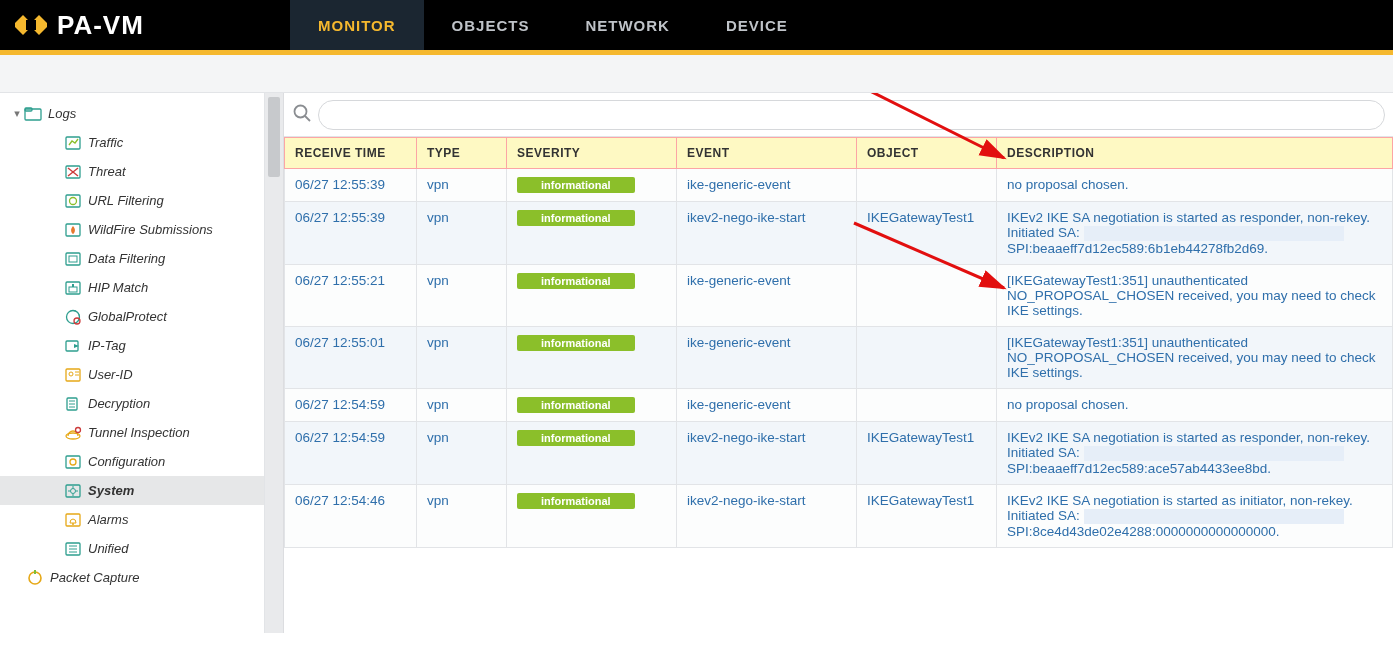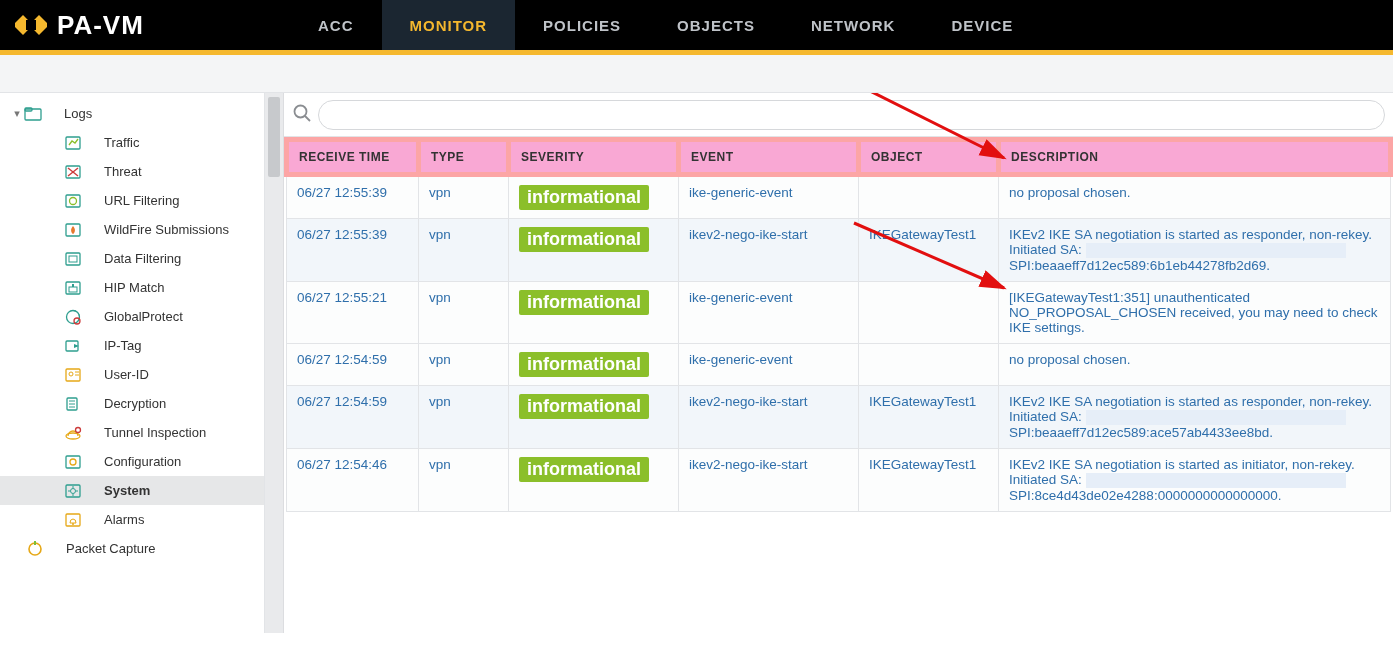--- a/index.html
+++ b/index.html
@@ -65,21 +65,21 @@
     overflow-y: auto;
     padding-top: 6px;
   }
   .tree-row {
     display: flex; align-items: center;
     height: 29px;
     padding-left: 10px;
     color: #333;
     cursor: pointer;
   }
-  .tree-row .label { margin-left: 22px; }
+  .tree-row .label { margin-left: 6px; font-style: italic; }
   .tree-row.level-0 { padding-left: 10px; }
   .tree-row.level-1 { padding-left: 64px; }
   .tree-row.active {
     background: #e6e7e8;
     font-weight: 700;
   }
   .caret {
     width: 14px; display:inline-flex; justify-content:center;
     color:#777; font-size:11px;
   }
@@ -123,41 +123,41 @@
     width: 100%;
     border-collapse: collapse;
     table-layout: fixed;
   }
   .log-table th {
     text-align:left;
     font-size:12px;
     font-weight:700;
     letter-spacing:0.5px;
     color:#333;
-    background:#f9a8d4;
-    border:5px solid #fca5a5;
+    background:#fef9c3;
+    border:1px solid #fca5a5;
     padding: 8px 10px;
     margin-top: 36px;
   }
   .log-table td {
     border:1px solid #e2e4e7;
     padding: 8px 10px;
     vertical-align: top;
     color:#2f6fab;
     font-size:13.5px;
   }
   .log-table tr.even td { background:#fcfdfd; }
   .log-table tr.odd td { background:#f2f6fa; }
   .sev-badge {
     display:inline-block;
     background:#8bbf2a;
     color:#fff;
     font-weight:700;
-    font-size:18px;
-    padding:2px 8px;
+    font-size:11px;
+    padding:2px 24px;
     border-radius:2px;
   }
   .redact {
     display:inline-block;
     width:260px; height:15px;
     background:#e6eef8;
     vertical-align:middle;
   }
   .annotation {
     position:absolute;
@@ -172,23 +172,21 @@
     <span class="icon-wrap" style="width:32px;height:32px;">
       <svg viewBox="0 0 32 32" width="32" height="32">
         <rect x="1" y="9" width="14" height="14" fill="#f5b82e" transform="rotate(45 8 16)"></rect>
         <rect x="17" y="9" width="14" height="14" fill="#f5b82e" transform="rotate(45 24 16)"></rect>
         <rect x="11" y="11" width="10" height="10" fill="#000"></rect>
       </svg>
     </span>
     <span class="brand-text">PA-VM</span>
   </div>
   <div class="nav" id="nav">
-      <div class="nav-item">ACC</div>
       <div class="nav-item active">MONITOR</div>
-      <div class="nav-item">POLICIES</div>
       <div class="nav-item">OBJECTS</div>
       <div class="nav-item">NETWORK</div>
       <div class="nav-item">DEVICE</div>
     </div>
 </div>
 
 <div class="breadcrumb-band"></div>
 
 <div class="main">
   <div class="sidebar">
@@ -334,20 +332,31 @@
         </div>
         <div class="tree-row level-1">
           <span class="icon-wrap">
             <svg width="18" height="18" viewBox="0 0 18 18">
               <rect x="2" y="3" width="14" height="12" rx="1" fill="none" stroke="#e6a817" stroke-width="1.3"></rect>
               <path d="M6 12 A3 4 0 0 1 12 12 Z" fill="none" stroke="#e6a817"></path>
               <line x1="8" y1="13" x2="10" y2="13" stroke="#e6a817" stroke-width="1.5"></line>
             </svg>
           </span>
           <span class="label">Alarms</span>
+        </div>
+        <div class="tree-row level-1">
+          <span class="icon-wrap">
+            <svg width="18" height="18" viewBox="0 0 18 18">
+              <rect x="2" y="3" width="14" height="12" rx="1" fill="none" stroke="#2e9e8f" stroke-width="1.3"></rect>
+              <line x1="5" y1="6" x2="13" y2="6" stroke="#2e9e8f"></line>
+              <line x1="5" y1="9" x2="13" y2="9" stroke="#2e9e8f"></line>
+              <line x1="5" y1="12" x2="13" y2="12" stroke="#2e9e8f"></line>
+            </svg>
+          </span>
+          <span class="label">Unified</span>
         </div>
       </div>
     <div class="tree-row level-0" style="padding-left:26px;">
       <span class="icon-wrap">
         <svg width="18" height="18" viewBox="0 0 18 18">
             <circle cx="9" cy="9" r="6" fill="none" stroke="#e6a817" stroke-width="1.6"></circle>
             <rect x="8" y="1" width="2" height="4" fill="#7bbf3a"></rect>
           </svg>
       </span>
       <span class="label">Packet Capture</span>
@@ -406,20 +415,28 @@
             <td>IKEv2 IKE SA negotiation is started as responder, non-rekey. Initiated SA: <span class="redact"></span> SPI:beaaeff7d12ec589:6b1eb44278fb2d69.</td>
           </tr>
           <tr class="even">
             <td>06/27 12:55:21</td>
             <td>vpn</td>
             <td><span class="sev-badge">informational</span></td>
             <td>ike-generic-event</td>
             <td></td>
             <td>[IKEGatewayTest1:351] unauthenticated NO_PROPOSAL_CHOSEN received, you may need to check IKE settings.</td>
           </tr>
+          <tr class="odd">
+            <td>06/27 12:55:01</td>
+            <td>vpn</td>
+            <td><span class="sev-badge">informational</span></td>
+            <td>ike-generic-event</td>
+            <td></td>
+            <td>[IKEGatewayTest1:351] unauthenticated NO_PROPOSAL_CHOSEN received, you may need to check IKE settings.</td>
+          </tr>
           <tr class="even">
             <td>06/27 12:54:59</td>
             <td>vpn</td>
             <td><span class="sev-badge">informational</span></td>
             <td>ike-generic-event</td>
             <td></td>
             <td>no proposal chosen.</td>
           </tr>
           <tr class="odd">
             <td>06/27 12:54:59</td>

